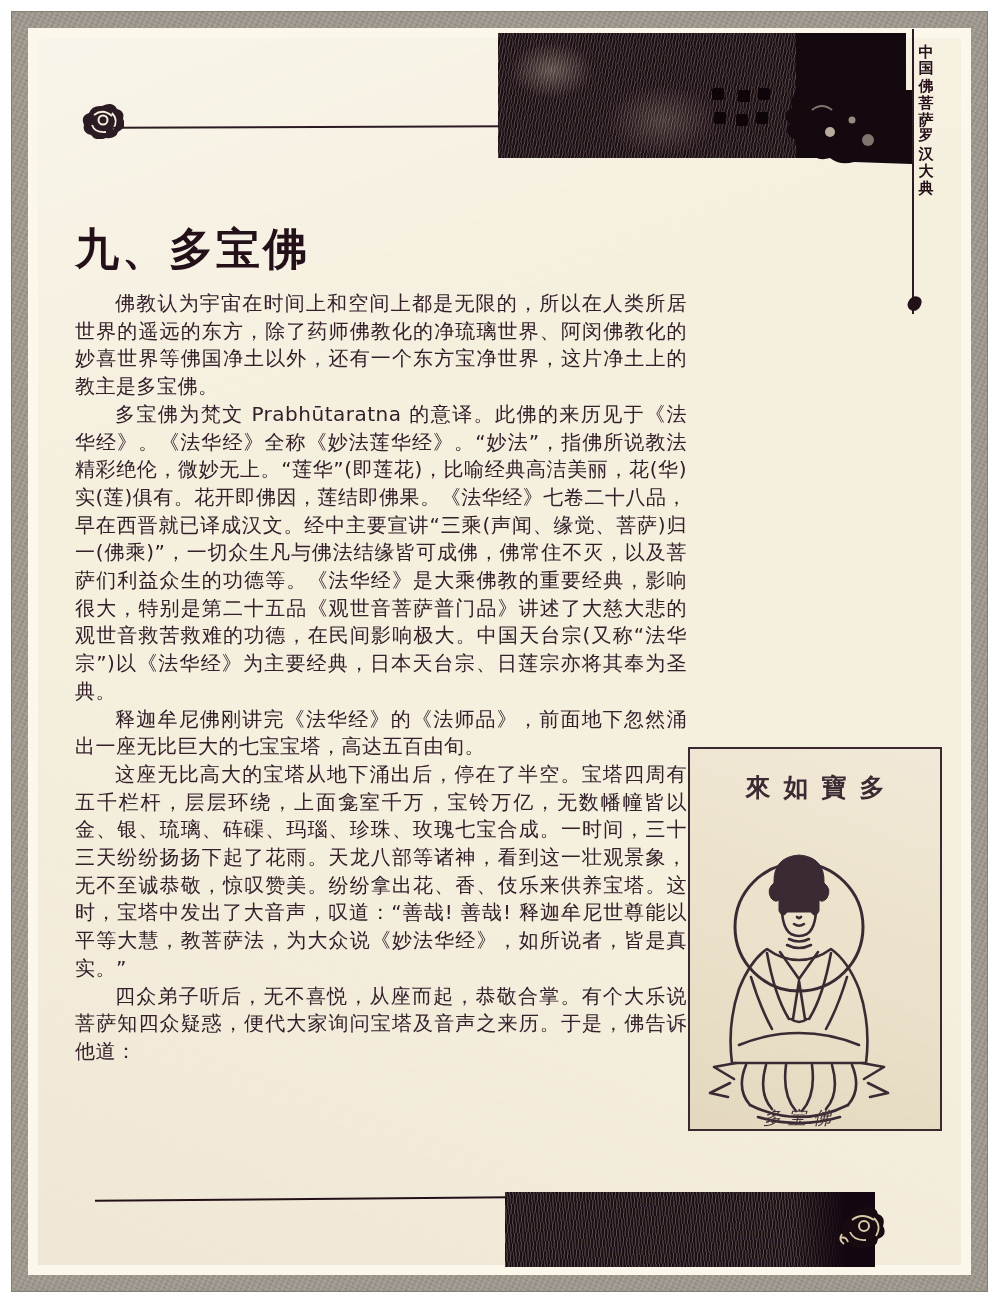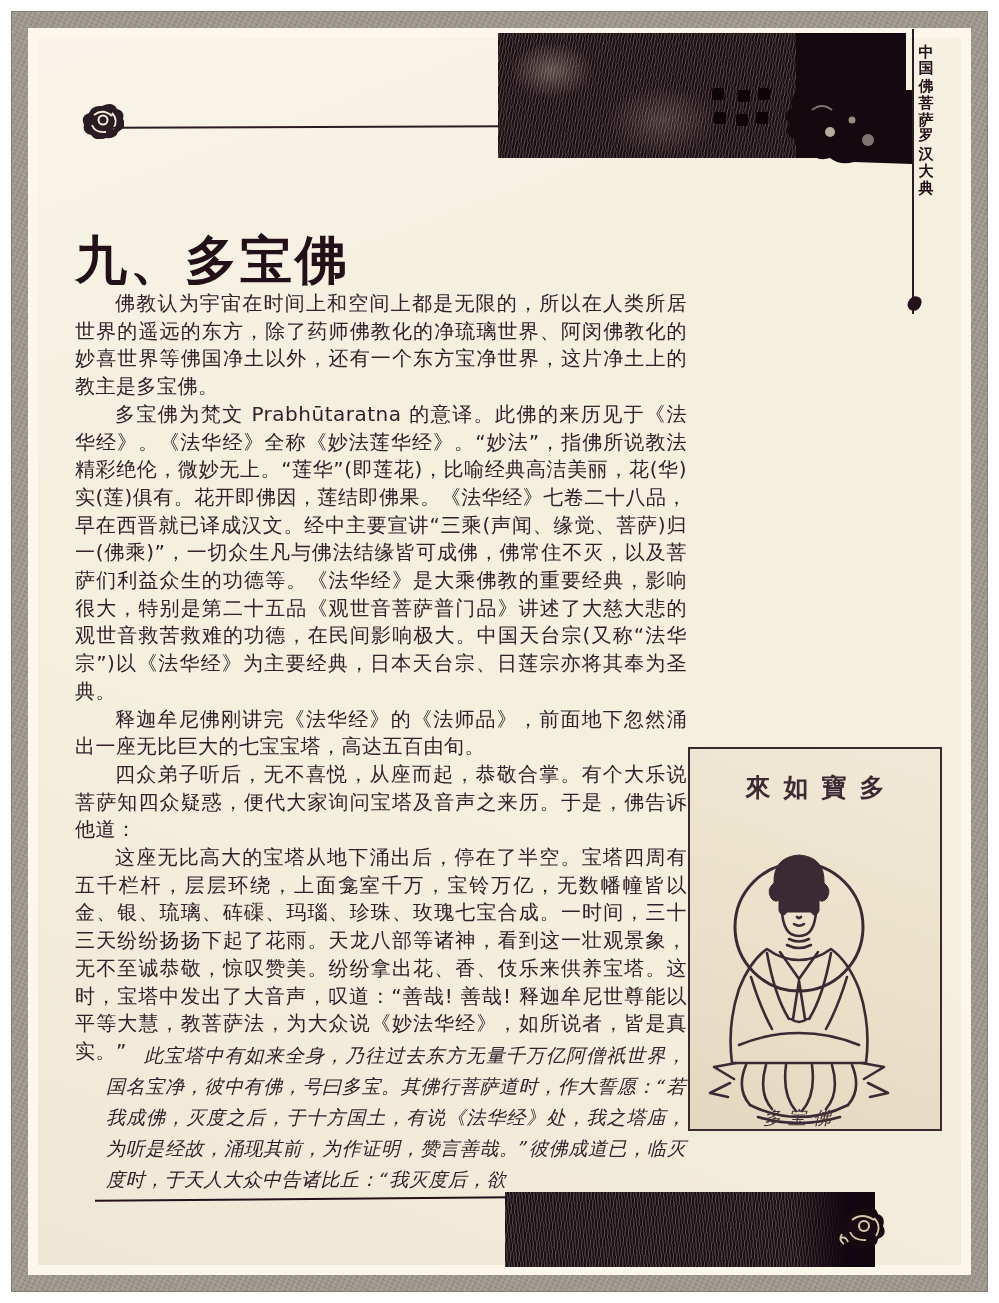--- a/index.html
+++ b/index.html
@@ -41,21 +41,21 @@
   .hdr-rose{position:absolute;left:82px;top:103px;}
 
   
   .spine-rule{position:absolute;left:912px;top:29px;width:2px;height:285px;background:var(--rule);}
   .spine-title{position:absolute;left:916px;top:32px;height:290px;writing-mode:vertical-rl;
     font-size:15px;font-weight:bold;letter-spacing:17px;color:#241018;}
   .spine-tip{position:absolute;left:908px;top:296px;width:13px;height:15px;background:#241018;
     border-radius:60% 40% 55% 45%;transform:rotate(20deg);}
 
   
-  .title{position:absolute;left:75px;top:191px;font-size:52px;font-weight:bold;letter-spacing:3px;color:#241018;}
+  .title{position:absolute;left:75px;top:191px;font-size:44px;font-weight:bold;letter-spacing:3px;color:#241018;}
   .bodytext{position:absolute;left:75px;top:290px;width:612px;color:var(--ink);
     font-size:20px;line-height:27.7px;letter-spacing:.5px;text-align:justify;}
   .bodytext p{margin:0;text-indent:2em;}
   .quote{position:absolute;left:106px;top:1040px;width:580px;color:var(--ink);
     font-family:"DejaVu Serif",serif;font-style:italic;font-size:19px;line-height:31px;
     letter-spacing:.5px;text-align:justify;text-indent:2em;}
 
   
   .illus{position:absolute;left:688px;top:747px;width:218px;height:380px;background:var(--illus);
     border:2px solid #3a2a30;
@@ -111,24 +111,23 @@
 
   <div class="spine-rule"></div>
   <div class="spine-title">中国佛菩萨罗汉大典</div>
   <div class="spine-tip"></div>
 
   <h1 class="title">九、多宝佛</h1>
   <div class="bodytext">
     <p>佛教认为宇宙在时间上和空间上都是无限的，所以在人类所居世界的遥远的东方，除了药师佛教化的净琉璃世界、阿闵佛教化的妙喜世界等佛国净土以外，还有一个东方宝净世界，这片净土上的教主是多宝佛。</p>
     <p>多宝佛为梵文 Prabhūtaratna 的意译。此佛的来历见于《法华经》。《法华经》全称《妙法莲华经》。“妙法”，指佛所说教法精彩绝伦，微妙无上。“莲华”(即莲花)，比喻经典高洁美丽，花(华)实(莲)俱有。花开即佛因，莲结即佛果。《法华经》七卷二十八品，早在西晋就已译成汉文。经中主要宣讲“三乘(声闻、缘觉、菩萨)归一(佛乘)”，一切众生凡与佛法结缘皆可成佛，佛常住不灭，以及菩萨们利益众生的功德等。《法华经》是大乘佛教的重要经典，影响很大，特别是第二十五品《观世音菩萨普门品》讲述了大慈大悲的观世音救苦救难的功德，在民间影响极大。中国天台宗(又称“法华宗”)以《法华经》为主要经典，日本天台宗、日莲宗亦将其奉为圣典。</p>
     <p>释迦牟尼佛刚讲完《法华经》的《法师品》，前面地下忽然涌出一座无比巨大的七宝宝塔，高达五百由旬。</p>
+    <p>这座无比高大的宝塔从地下涌出后，停在了半空。宝塔四周有五千栏杆，层层环绕，上面龛室千万，宝铃万亿，无数幡幢皆以金、银、琉璃、砗磲、玛瑙、珍珠、玫瑰七宝合成。一时间，三十三天纷纷扬扬下起了花雨。天龙八部等诸神，看到这一壮观景象，无不至诚恭敬，惊叹赞美。纷纷拿出花、香、伎乐来供养宝塔。这时，宝塔中发出了大音声，叹道：“善哉! 善哉! 释迦牟尼世尊能以平等大慧，教菩萨法，为大众说《妙法华经》，如所说者，皆是真实。”</p>
     <p>四众弟子听后，无不喜悦，从座而起，恭敬合掌。有个大乐说菩萨知四众疑惑，便代大家询问宝塔及音声之来历。于是，佛告诉他道：</p>
-    <p>这座无比高大的宝塔从地下涌出后，停在了半空。宝塔四周有五千栏杆，层层环绕，上面龛室千万，宝铃万亿，无数幡幢皆以金、银、琉璃、砗磲、玛瑙、珍珠、玫瑰七宝合成。一时间，三十三天纷纷扬扬下起了花雨。天龙八部等诸神，看到这一壮观景象，无不至诚恭敬，惊叹赞美。纷纷拿出花、香、伎乐来供养宝塔。这时，宝塔中发出了大音声，叹道：“善哉! 善哉! 释迦牟尼世尊能以平等大慧，教菩萨法，为大众说《妙法华经》，如所说者，皆是真实。”</p>
   </div>
-  <div class="quote">此宝塔中有如来全身，乃往过去东方无量千万亿阿僧祇世界，国名宝净，彼中有佛，号曰多宝。其佛行菩萨道时，作大誓愿：“若我成佛，灭度之后，于十方国土，有说《法华经》处，我之塔庙，为听是经故，涌现其前，为作证明，赞言善哉。”彼佛成道已，临灭度时，于天人大众中告诸比丘：“我灭度后，欲</div>
 
   <div class="illus">
     <div class="illus-heading">來如寶多</div>
     <svg width="222" height="320" viewBox="0 0 222 320">
       <g fill="none" stroke="#3b2a33" stroke-width="2.6" stroke-linecap="round" stroke-linejoin="round">
         <circle cx="111" cy="120" r="64" stroke-width="3"></circle>
 
         <path d="M86 76 Q85 50 111 48 Q137 50 136 76 Q144 82 139 91 Q135 96 131 93 L131 104 Q127 112 123 105 L99 105 Q95 112 91 104 L91 93 Q87 96 83 91 Q78 82 86 76 Z" fill="#3b2a33" stroke-width="1"></path>
 
         <path d="M94 88 Q92 120 103 127 Q111 131 119 127 Q130 120 128 88"></path>

